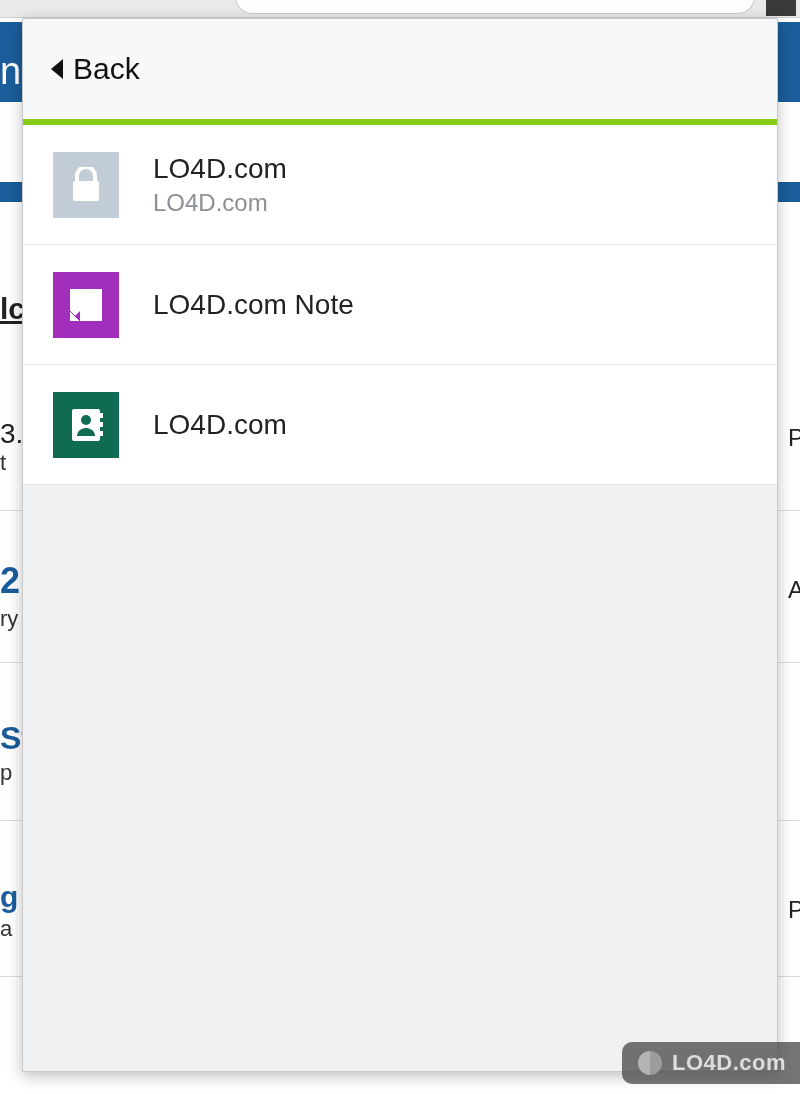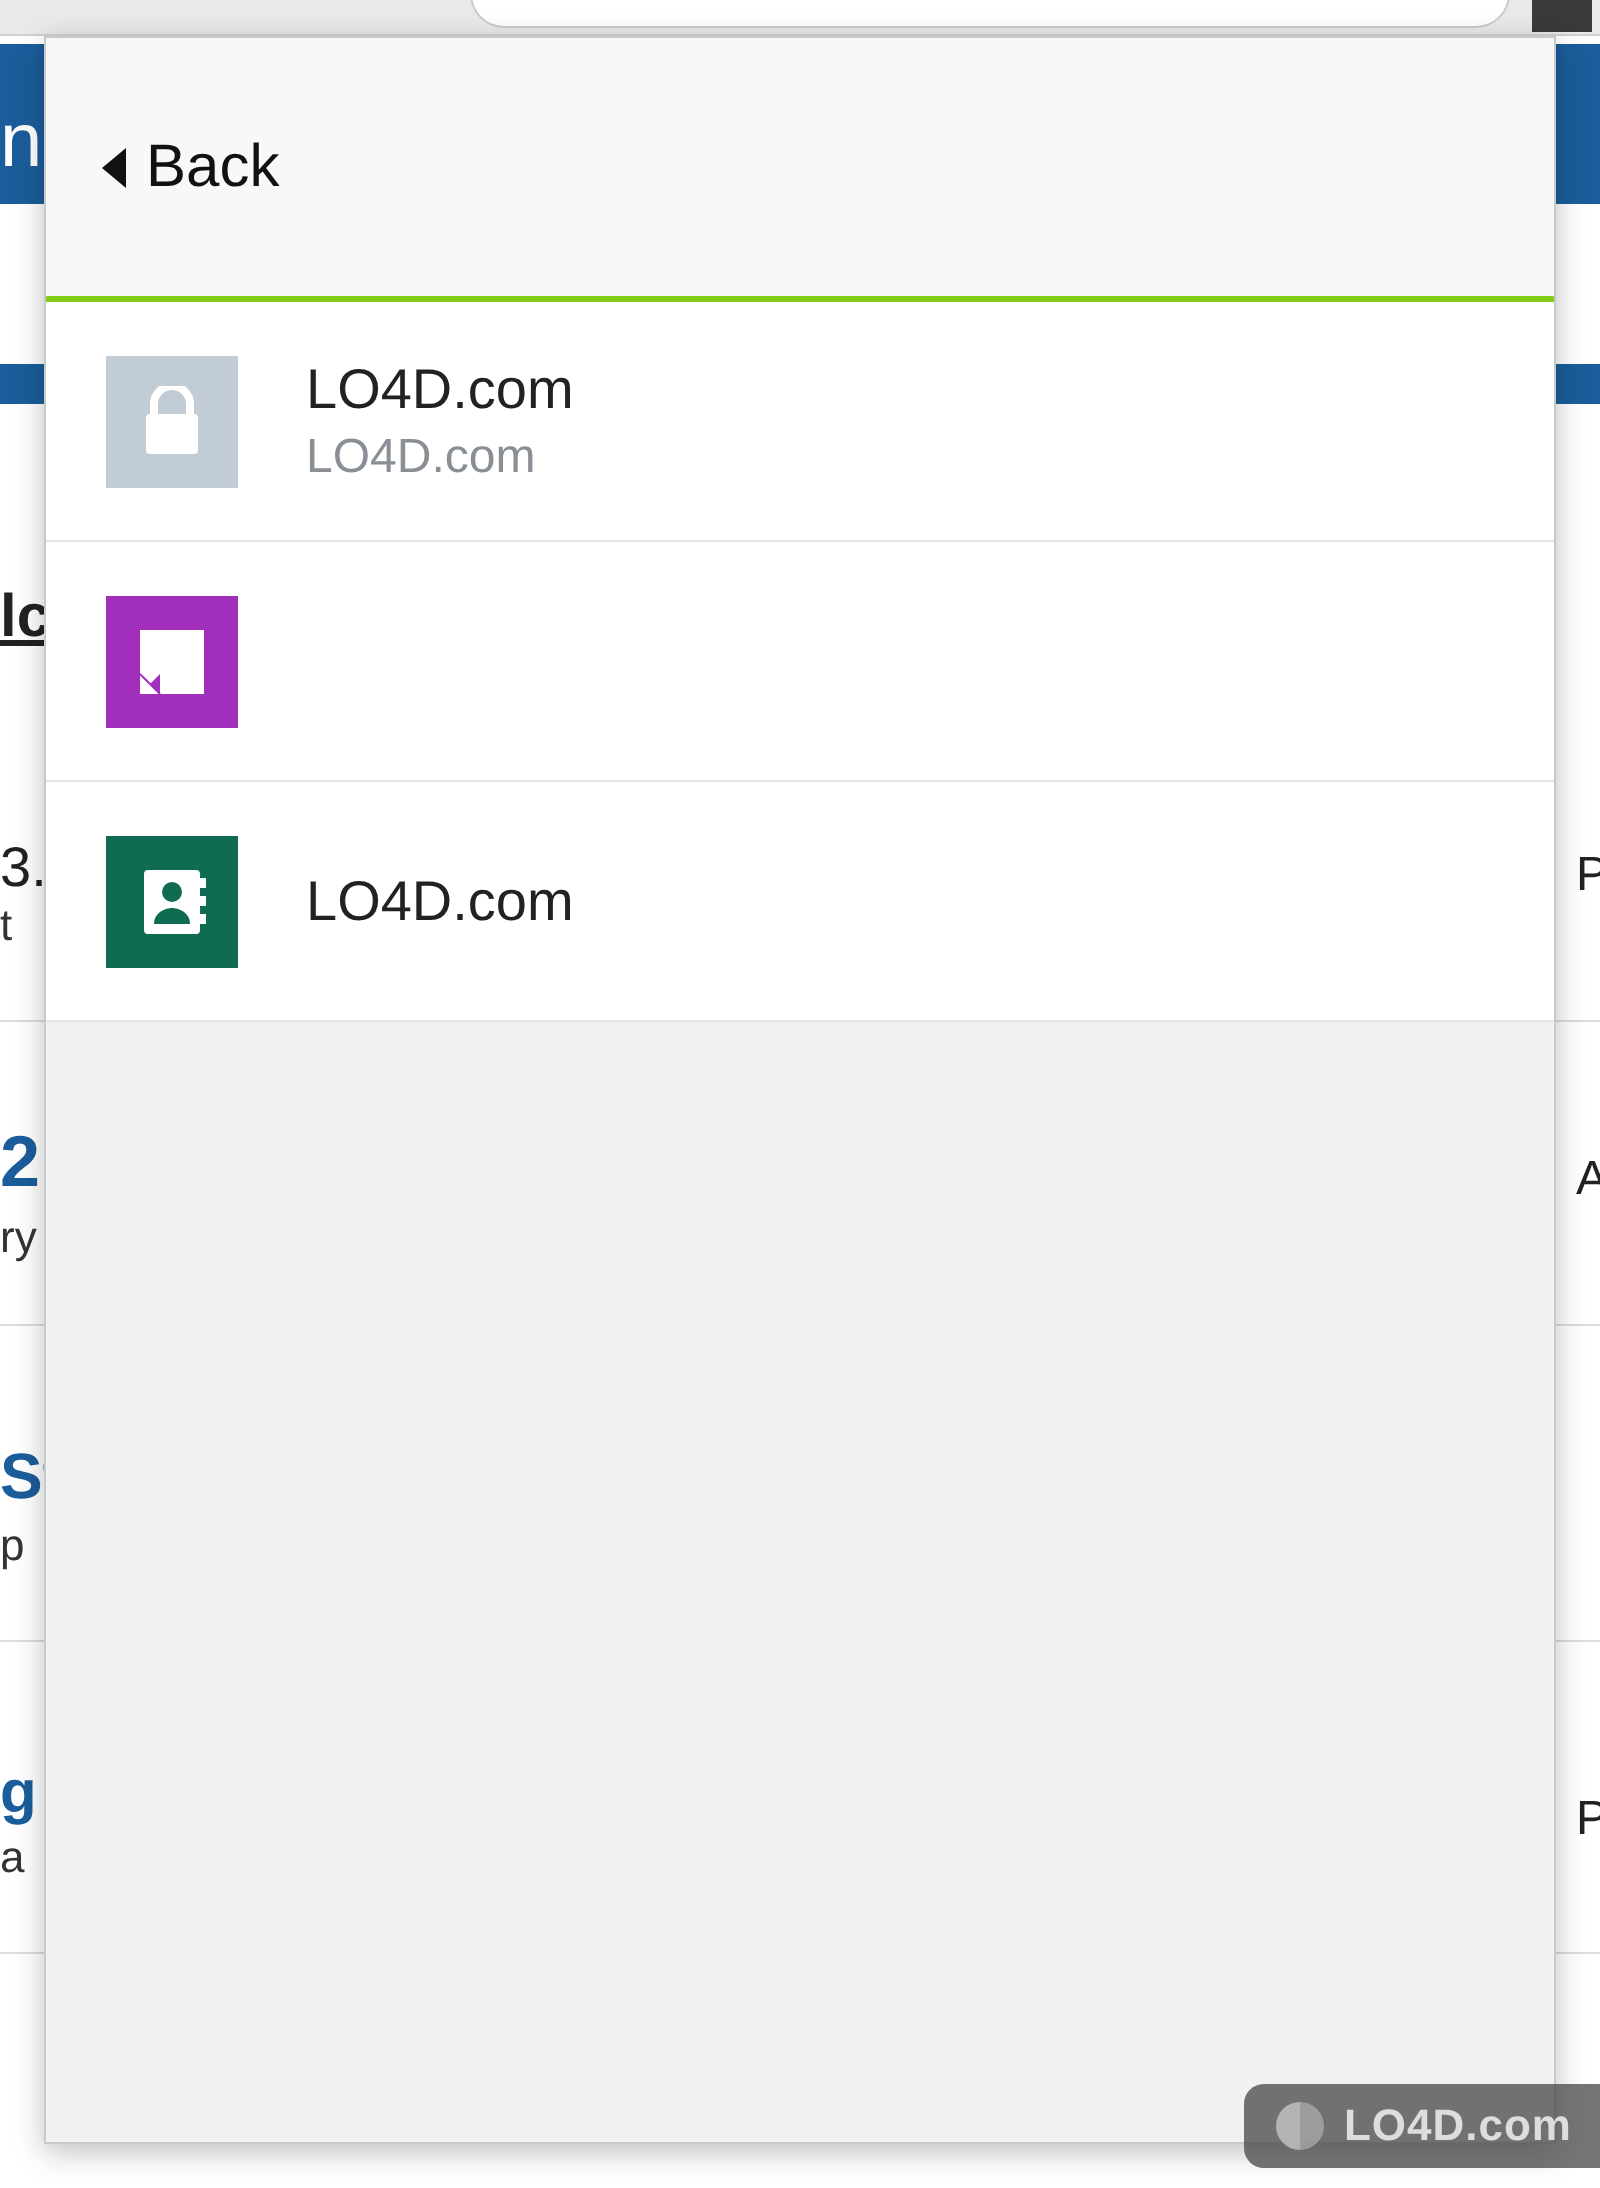--- a/index.html
+++ b/index.html
@@ -90,25 +90,25 @@
     right: 22px;
     bottom: 22px;
     background: #f7f8f9;
     border: 1px solid #c9c9c9;
     box-shadow: 0 4px 14px rgba(0,0,0,0.25);
     display: flex;
     flex-direction: column;
   }
 
   .popup-header {
-    height: 132px;
+    height: 106px;
     display: flex;
     align-items: center;
     padding: 0 28px;
-    border-bottom: 3px solid #84cc16;
+    border-bottom: 6px solid #84cc16;
     background: #f7f8f9;
   }
   .back-btn {
     display: flex;
     align-items: center;
     gap: 10px;
     font-size: 30px;
     color: #111;
     cursor: pointer;
     user-select: none;
@@ -243,20 +243,23 @@
     </div>
 
     <div class="item">
       <div class="item-icon icon-note">
         <svg width="40" height="40" viewBox="0 0 40 40">
           <rect x="4" y="4" width="32" height="32" fill="#ffffff"></rect>
           <path d="M4 26 L14 26 L14 36 Z" fill="#a22fbb"></path>
           <path d="M4 26 L14 26 L4 36 Z" fill="#ffffff"></path>
           <path d="M4 26 L14 36" stroke="#a22fbb" stroke-width="1"></path>
         </svg>
+      </div>
+      <div class="item-text">
+        <span class="item-title">LO4D.com Note</span>
       </div>
     </div>
 
     <div class="item">
       <div class="item-icon icon-contact">
         <svg width="42" height="42" viewBox="0 0 42 42">
           <rect x="7" y="5" width="28" height="32" rx="2" fill="#ffffff"></rect>
           <circle cx="21" cy="16" r="5" fill="#106b53"></circle>
           <path d="M12 32 c0-6 6-8 9-8 s9 2 9 8 Z" fill="#106b53"></path>
           <rect x="35" y="9" width="3" height="5" fill="#ffffff"></rect>

